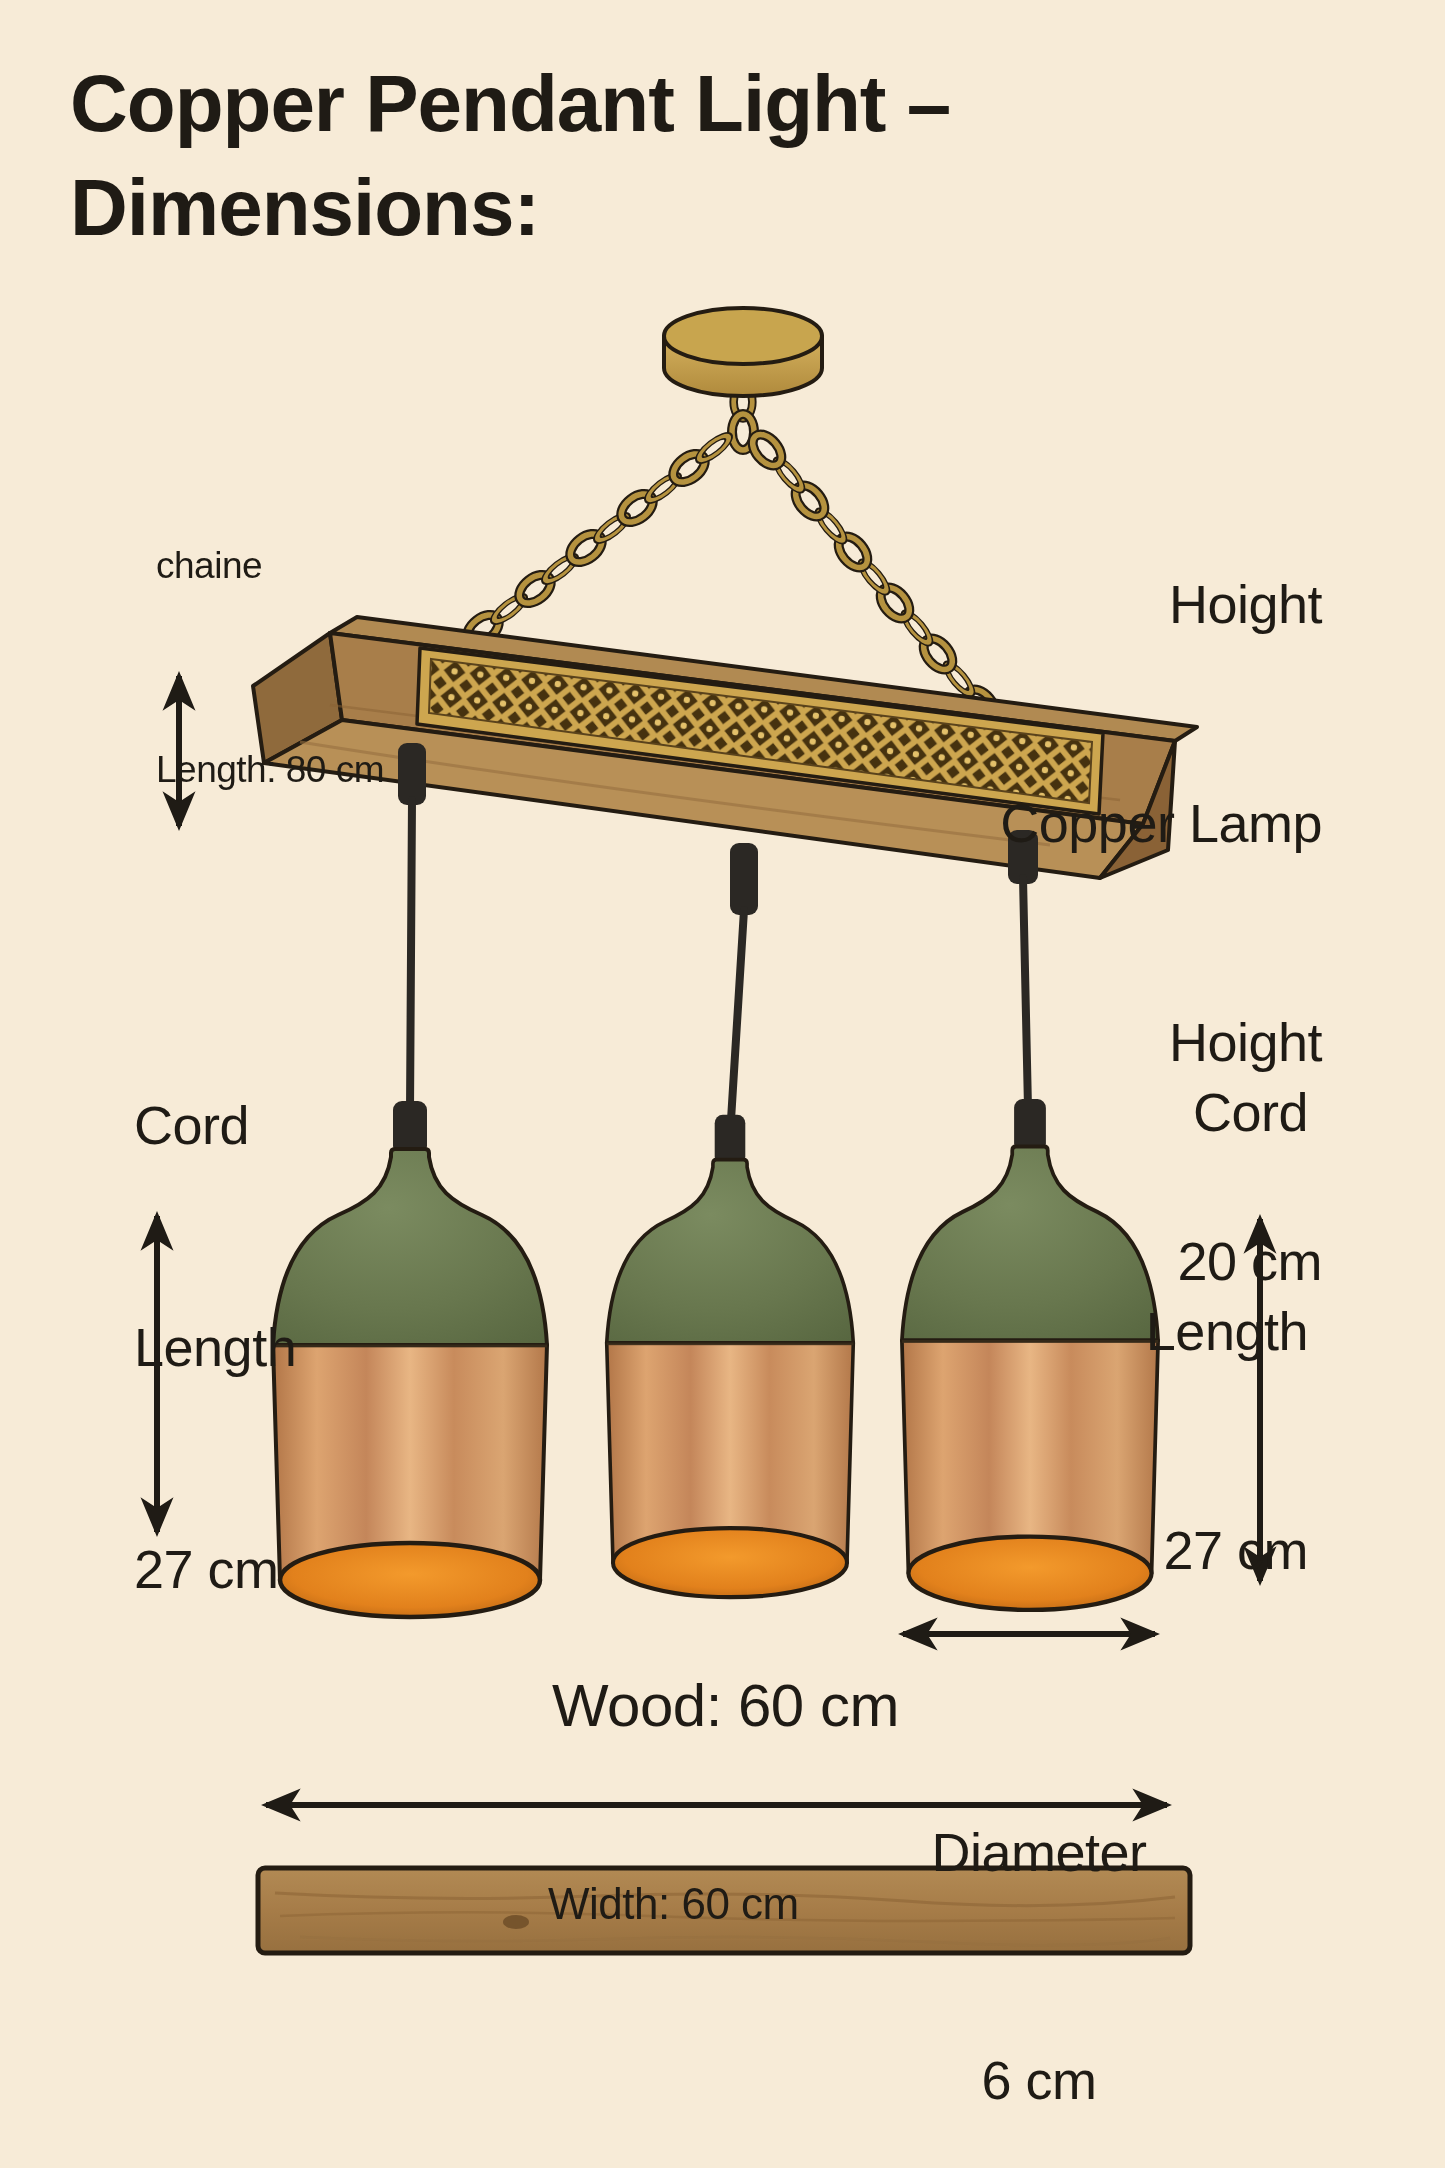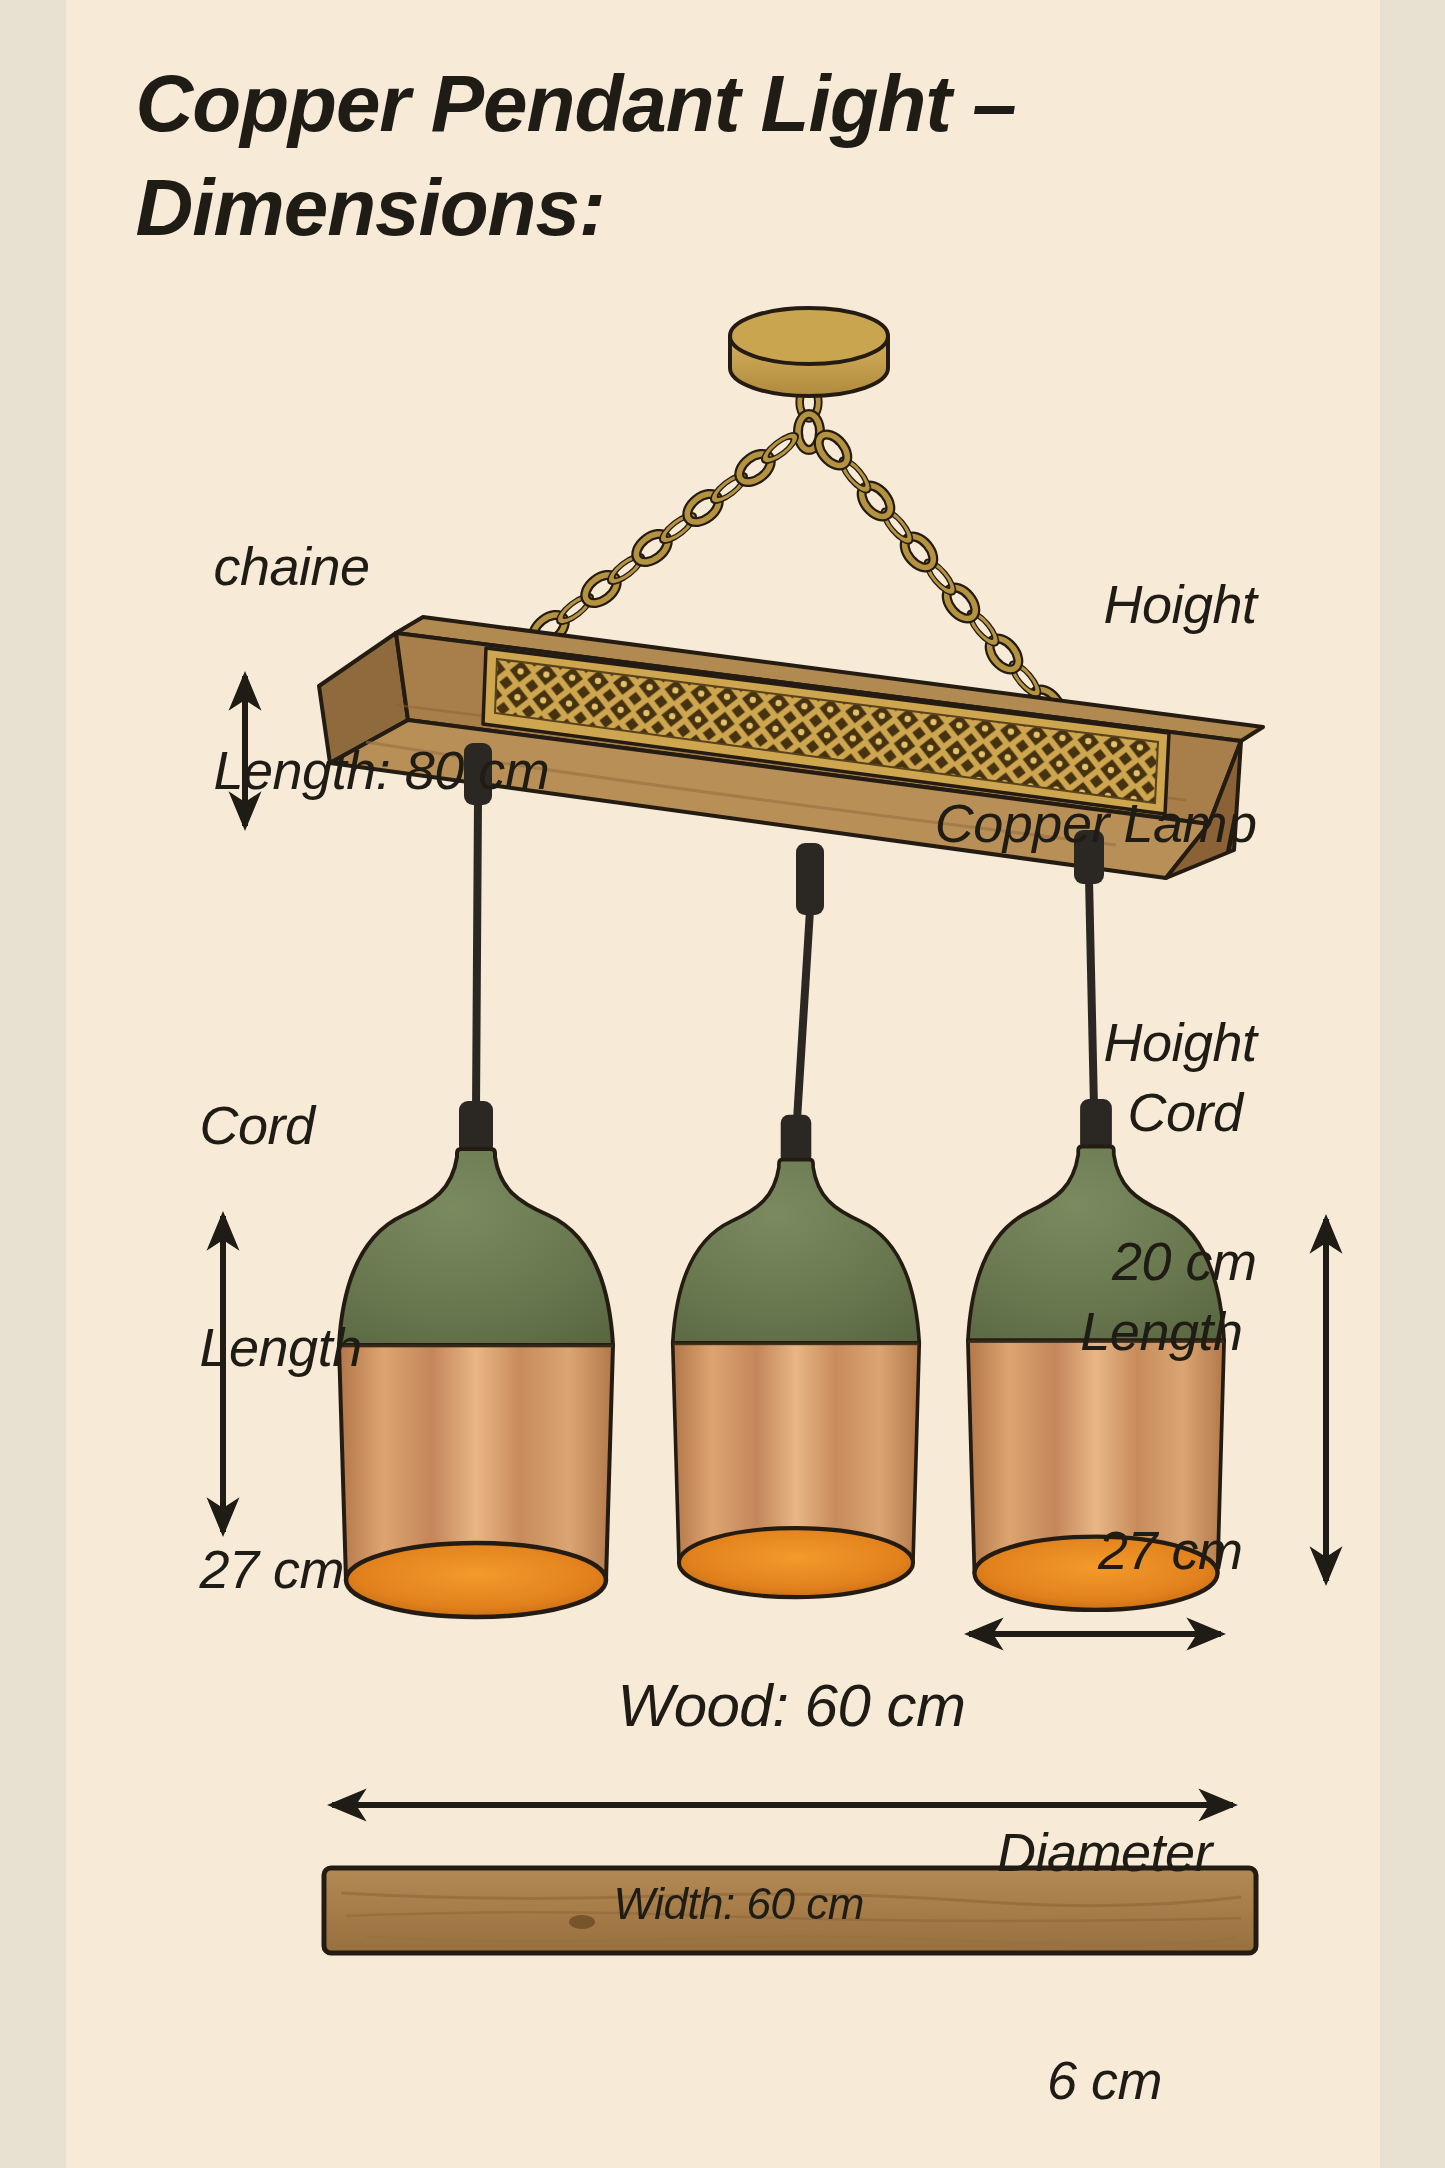--- a/index.html
+++ b/index.html
@@ -1,32 +1,31 @@
 <!DOCTYPE html>
 <html style="--background: #f7ebd7; --ink: #1f1b15; --gold: #b5923f; --canopy_gold: #c8a54e; --wood_front: #a87e4a; --wood_top: #b18a52; --wood_bottom: #b89057; --wood_end: #8f6a3c; --verdigris_green: #68774e; --copper: #cf9c6d; --glow_orange: #e2811c; --cord_black: #2b2824;"><head>
 <meta charset="utf-8">
 <style>
   html,body{margin:0;padding:0;background:#e8e0d0;}
   .stage{
     position:relative;
-    width:1314px;height:2168px;
+    width:1445px;height:2168px;
     margin:0 auto;
     background:var(--background,#f7ebd7);
     overflow:hidden;
     font-family:"Liberation Sans", sans-serif;
     color:var(--ink,#1f1b15);
-    font-style:italic;
   }
   .stage svg.art{position:absolute;left:0;top:0;width:1445px;height:2168px;}
   .lbl{position:absolute;white-space:pre;letter-spacing:-0.5px;line-height:1.0;}
   .title{
     position:absolute;left:70px;top:52px;
     font-size:80px;font-weight:700;line-height:1.30;letter-spacing:-1px;
   }
-  .lbl-chain{left:148px;top:396px;font-size:54px;line-height:68px;}
+  .lbl-chain{left:156px;top:396px;font-size:37px;line-height:68px;}
   .lbl-single{right:123px;top:422px;font-size:54px;line-height:73px;text-align:right;}
   .lbl-cord-left{left:134px;top:940px;font-size:54px;line-height:74px;}
   .lbl-cord-right{right:137px;top:930px;font-size:54px;line-height:73px;text-align:right;}
   .lbl-wood{left:552px;top:1676px;font-size:60px;}
   .lbl-diameter{left:916px;top:1662px;width:246px;text-align:center;font-size:54px;line-height:76px;}
   .lbl-width{left:548px;top:1882px;font-size:44px;}
   .outline{stroke:#241c12;stroke-linejoin:round;}
 </style>
 </head>
 <body>

